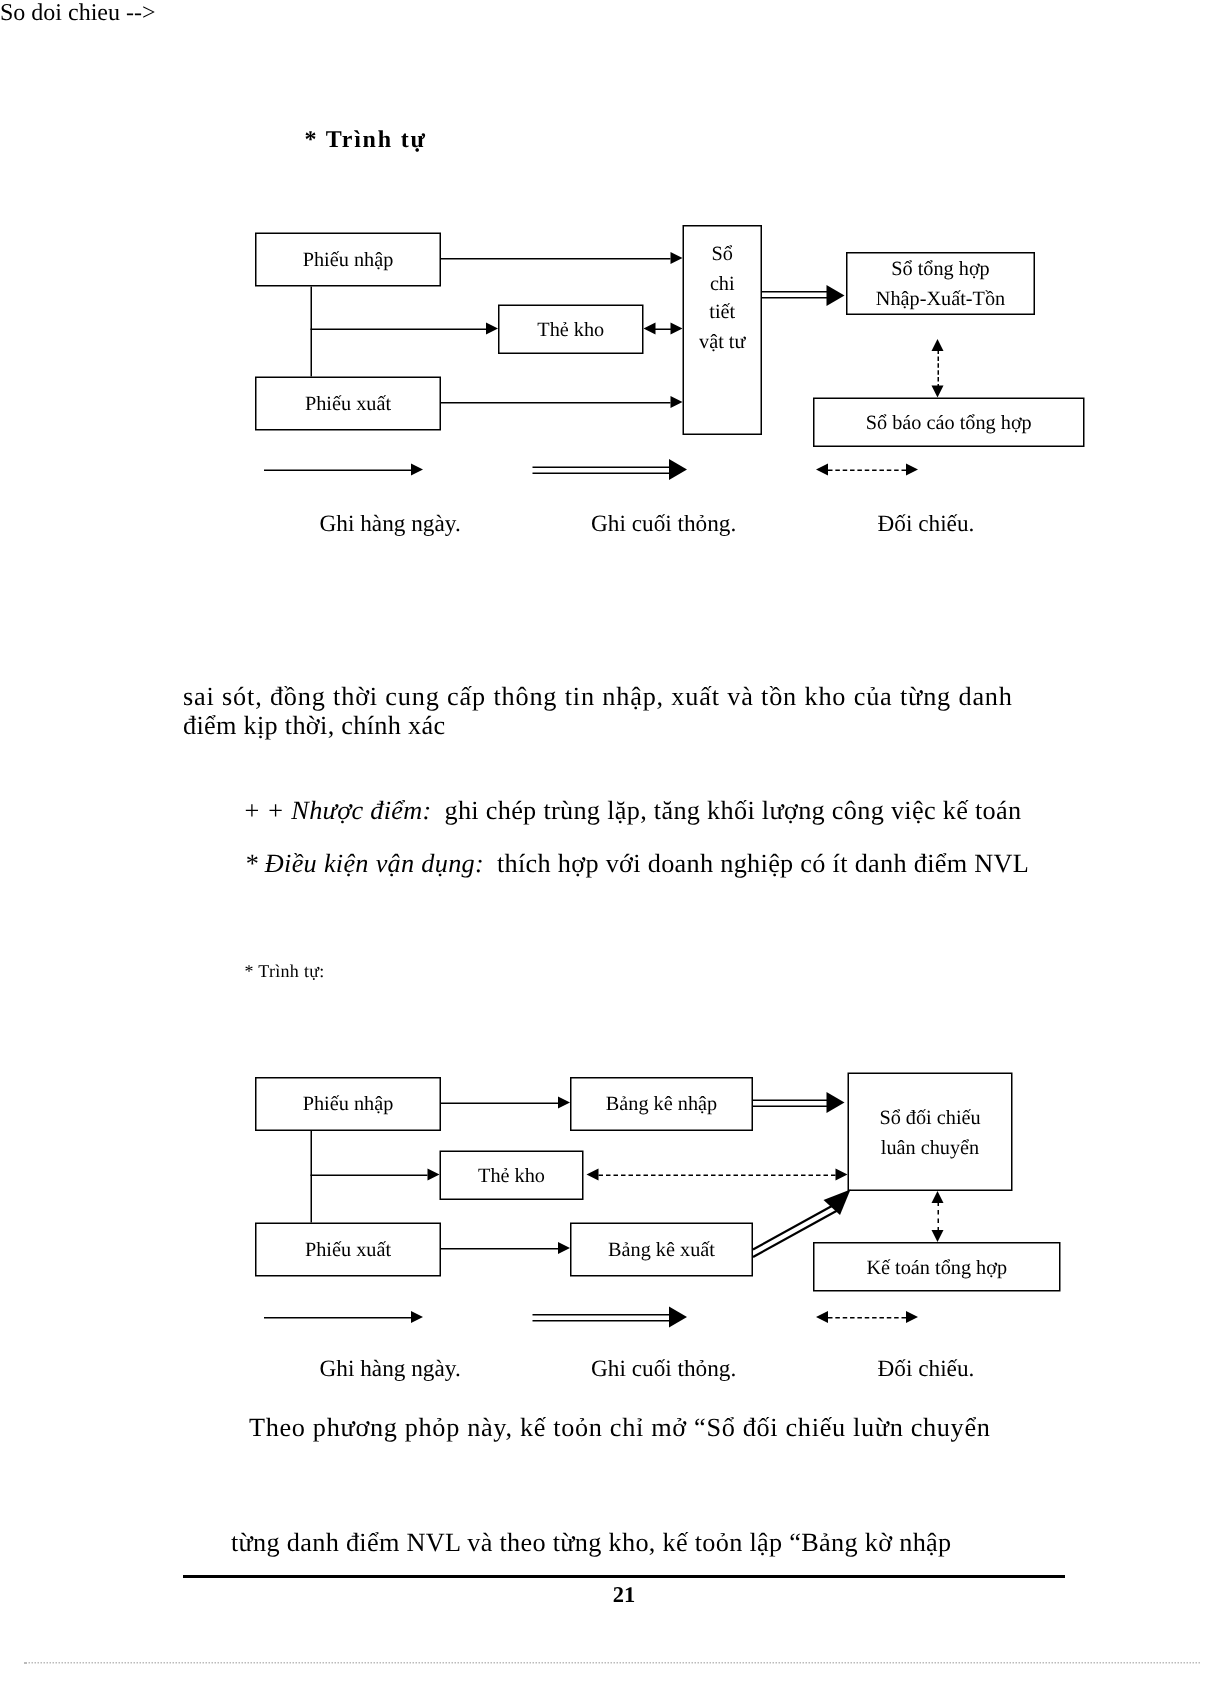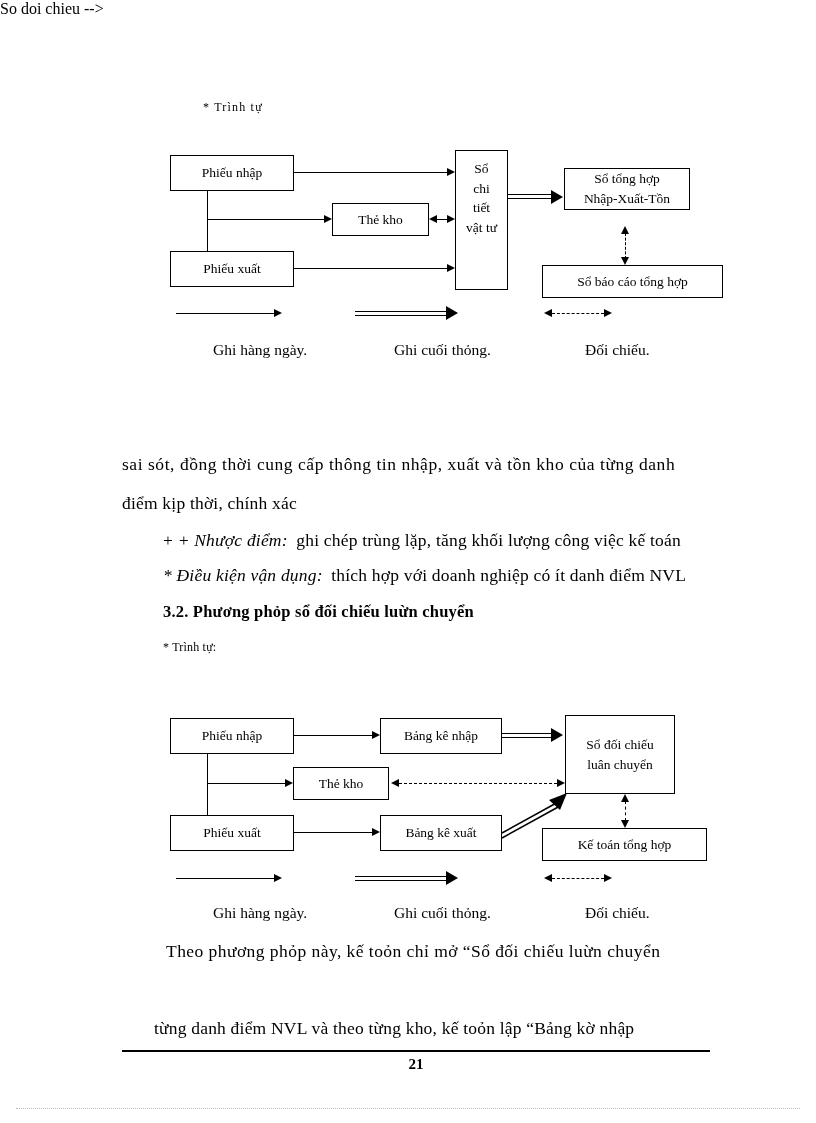--- a/index.html
+++ b/index.html
@@ -31,24 +31,23 @@
   .body-line {
     position: absolute;
     font-size: 17.5px;
     letter-spacing: 0.2px;
     line-height: 1;
     white-space: nowrap;
   }
   .bold { font-weight: bold; }
 
   .star-trinh {
-    font-size: 12px;
-    font-weight: normal;
+    font-size: 16px;
+    font-weight: bold;
     letter-spacing: 1.2px;
-    margin-top: 15px;
   }
 
   
   .dbox {
     position: absolute;
     border: 1.3px solid #000;
     box-sizing: border-box;
     display: flex;
     align-items: center;
     justify-content: center;
@@ -227,33 +226,32 @@
     <div class="dash-h" style="left:552px; top:313px; width:52px;"></div>
     <div class="ah-l" style="left:544px; top:308.5px;"></div>
     <div class="ah-r" style="left:604px; top:308.5px;"></div>
 
     <div class="legend-label" style="left:213px; top:341px;">Ghi hàng ngày.</div>
     <div class="legend-label" style="left:394px; top:341px;">Ghi cuối thỏng.</div>
     <div class="legend-label" style="left:585px; top:341px;">Đối chiếu.</div>
   </div>
 
   <div class="body-line" style="left:122px; top:456px; letter-spacing:0.55px;">sai sót, đồng thời cung cấp thông tin nhập, xuất và tồn kho của từng danh</div>
-  <div class="body-line" style="left:122px; top:495px;">điểm kịp thời, chính xác</div>
+  <div class="body-line" style="left:122px; top:475px;">điểm kịp thời, chính xác</div>
 
   <div class="body-line" style="left:163px; top:532px;">
     <span>+&nbsp;<i style="">+ Nhược điểm:</i></span>
     <span style="margin-left:4px;">ghi chép trùng lặp, tăng khối lượng công việc kế toán</span>
   </div>
 
   <div class="body-line" style="left:163px; top:567px;">
     <span><i style="font-style:italic;">* Điều kiện vận dụng:</i></span>
     <span style="margin-left:4px;">thích hợp với doanh nghiệp có ít danh điểm NVL</span>
   </div>
 
-  <div class="body-line bold" style="left:163px; top:604px; font-size:16.5px;">3.2. Phương phỏp sổ đối chiếu luừn chuyển</div>
 
   <div class="body-line" style="left:163px; top:641px; font-size:12px;">* Trình tự:</div>
 
   <div>
 
     <div class="dbox" style="left:170px; top:718px; width:124px; height:36px;">
       <span>Phiếu nhập</span>
     </div>
 
     <div class="dbox" style="left:380px; top:718px; width:122px; height:36px;">

